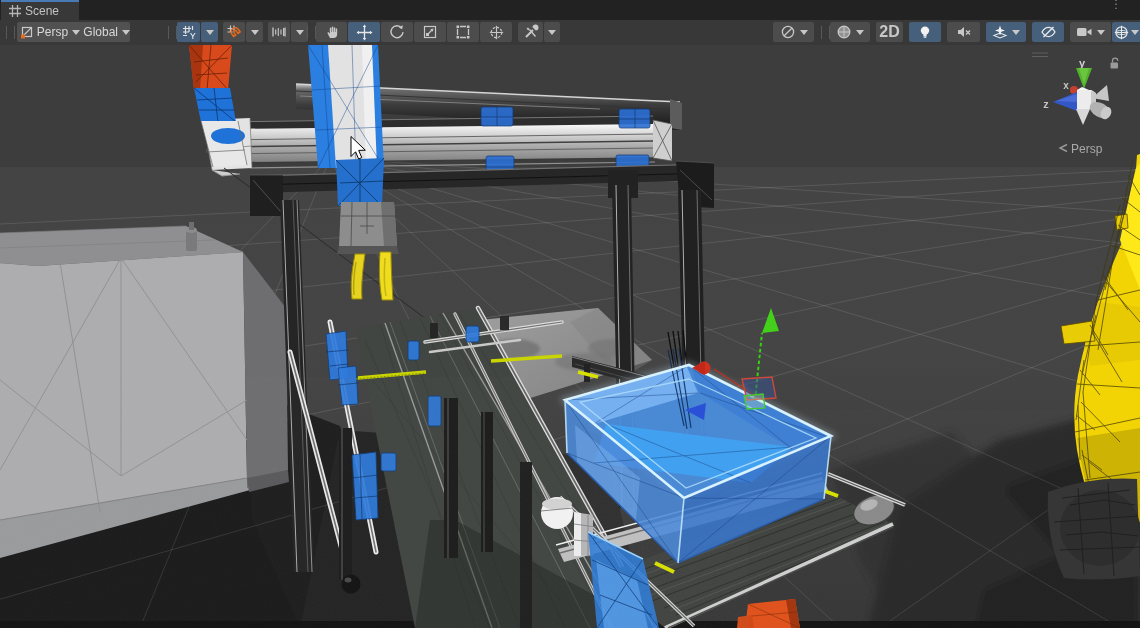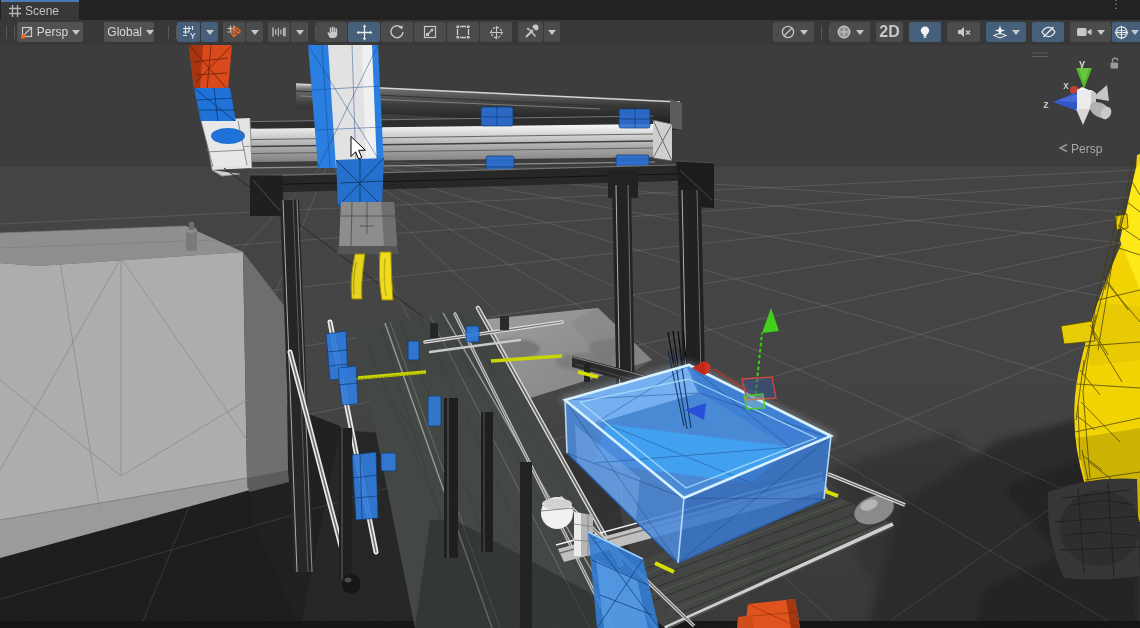--- a/index.html
+++ b/index.html
@@ -44,21 +44,21 @@
     <div class="btn dd" style="left:17px;width:66px">
       <svg width="14" height="14" viewBox="0 0 14 14" style="margin-right:3px">
         <rect x="2.5" y="2.5" width="9" height="9" fill="none" stroke="#c8c8c8" stroke-width="1.2"></rect>
         <path d="M11.5 2.5 L3.5 10.5" stroke="#c8c8c8" stroke-width="1.1"></path>
         <rect x="1" y="9.5" width="4" height="4" fill="#e66a1e"></rect>
       </svg>
       <span class="lbl">Persp</span>
         <span class="caret" style="margin-left:4px"></span>
     </div>
 
-    <div class="btn dd" style="left:104px;width:50px">
+    <div class="btn dd" style="left:80px;width:50px">
       <svg width="15" height="15" viewBox="0 0 15 15" style="margin-right:3px">
         <circle cx="7.5" cy="7.5" r="5.4" fill="none" stroke="#c8c8c8" stroke-width="1.2"></circle>
         <ellipse cx="7.5" cy="7.5" rx="2.4" ry="5.4" fill="none" stroke="#c8c8c8" stroke-width="1"></ellipse>
         <path d="M2.1 7.5h10.8M3 4.6h9M3 10.4h9" stroke="#c8c8c8" stroke-width="1"></path>
         <circle cx="3.5" cy="11" r="2.2" fill="#e66a1e"></circle>
       </svg>
       <span class="lbl">Global</span>
         <span class="caret" style="margin-left:4px"></span>
     </div>
     <div class="handle" style="left:168px"></div>

